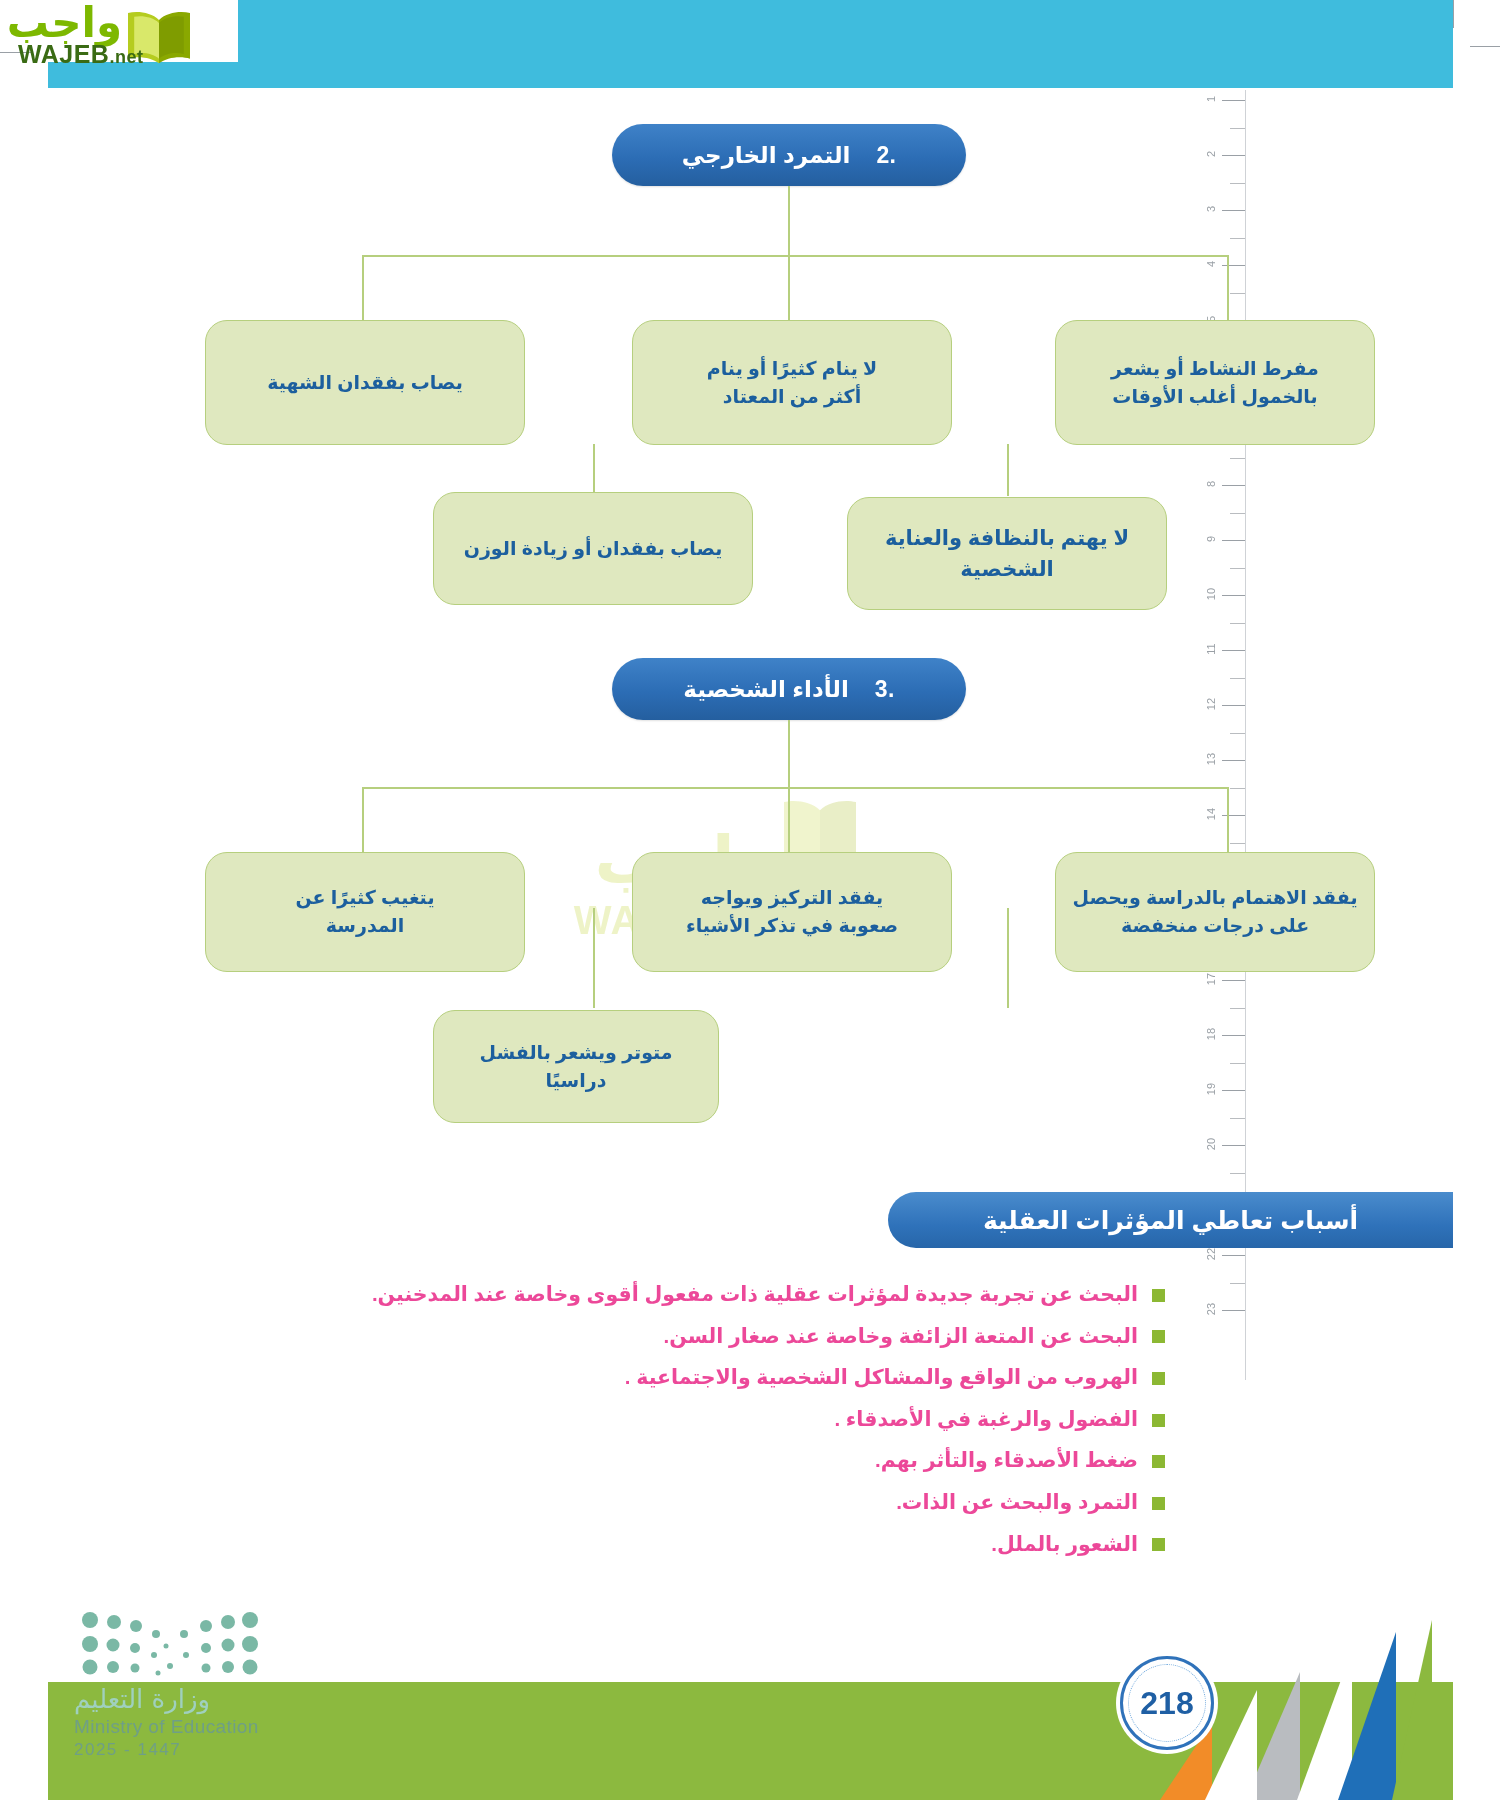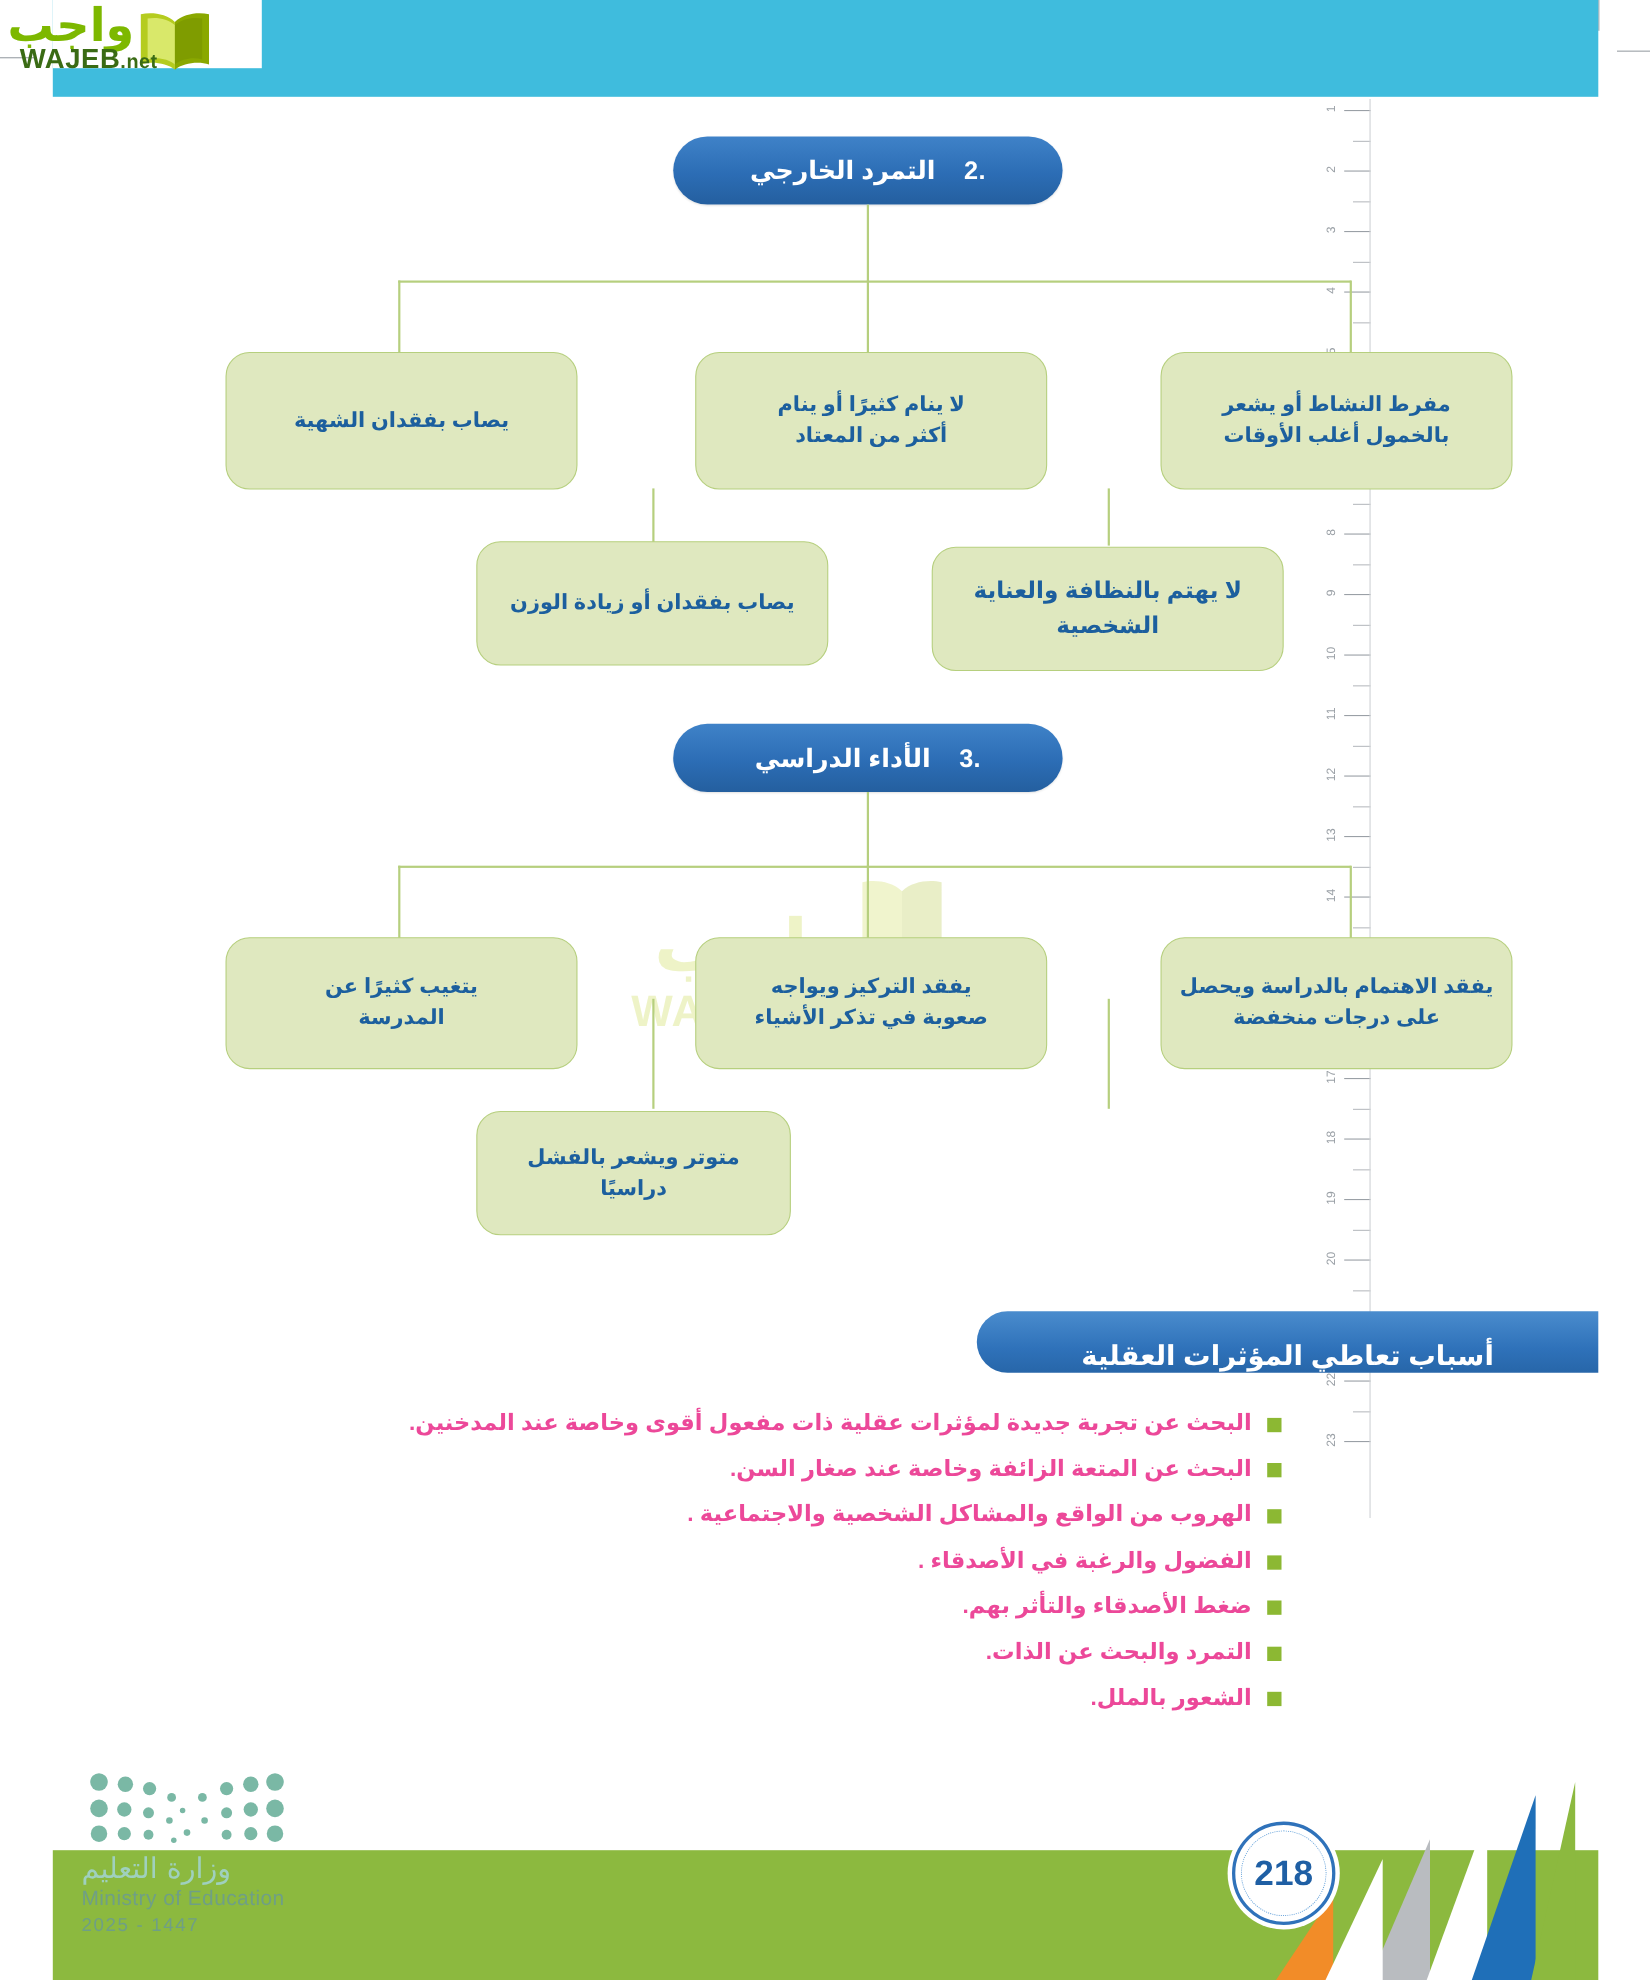--- a/index.html
+++ b/index.html
@@ -275,21 +275,21 @@
   <div class="gbox" style="left:433px;top:492px;width:320px;height:113px;font-size:19px;">
     <span>يصاب بفقدان أو زيادة الوزن</span>
   </div>
   <div class="gbox" style="left:847px;top:497px;width:320px;height:113px;font-size:21px;">
     <span>لا يهتم بالنظافة والعناية<br>الشخصية</span>
   </div>
 
   <div class="pill" style="left:612px;top:658px;width:354px;height:62px;font-size:23px;">
     <div class="pill-inner">
       <span class="num">3.</span>
-      <span>الأداء الدراسي</span>
+      <span>الأداء الشخصية</span>
     </div>
   </div>
 
   <div class="conn v" style="left:788px;top:720px;height:68px;"></div>
   <div class="conn h" style="left:362px;top:787px;width:866px;"></div>
   <div class="conn v" style="left:362px;top:787px;height:66px;"></div>
   <div class="conn v" style="left:788px;top:787px;height:66px;"></div>
   <div class="conn v" style="left:1227px;top:787px;height:66px;"></div>
 
   <div class="conn v" style="left:593px;top:908px;height:100px;"></div>
@@ -302,21 +302,21 @@
     <span>يفقد التركيز ويواجه<br>صعوبة في تذكر الأشياء</span>
   </div>
   <div class="gbox" style="left:1055px;top:852px;width:320px;height:120px;font-size:19px;">
     <span>يفقد الاهتمام بالدراسة ويحصل<br>على درجات منخفضة</span>
   </div>
 
   <div class="gbox" style="left:433px;top:1010px;width:286px;height:113px;font-size:19px;">
     <span>متوتر ويشعر بالفشل دراسيًا</span>
   </div>
 
-  <div class="banner" style="left:888px;top:1192px;width:565px;height:56px;font-size:25px;align-items:flex-end;">
+  <div class="banner" style="left:888px;top:1192px;width:565px;height:56px;font-size:25px;">
     <span>أسباب تعاطي المؤثرات العقلية</span>
   </div>
 
   <div id="bullet-list" style="position:absolute;right:335px;top:1282px;width:1000px;">
       <div class="blt">
         <span class="sq"></span>
         <span class="btxt">البحث عن تجربة جديدة لمؤثرات عقلية ذات مفعول أقوى وخاصة عند المدخنين.</span>
       </div>
       <div class="blt">
         <span class="sq"></span>

